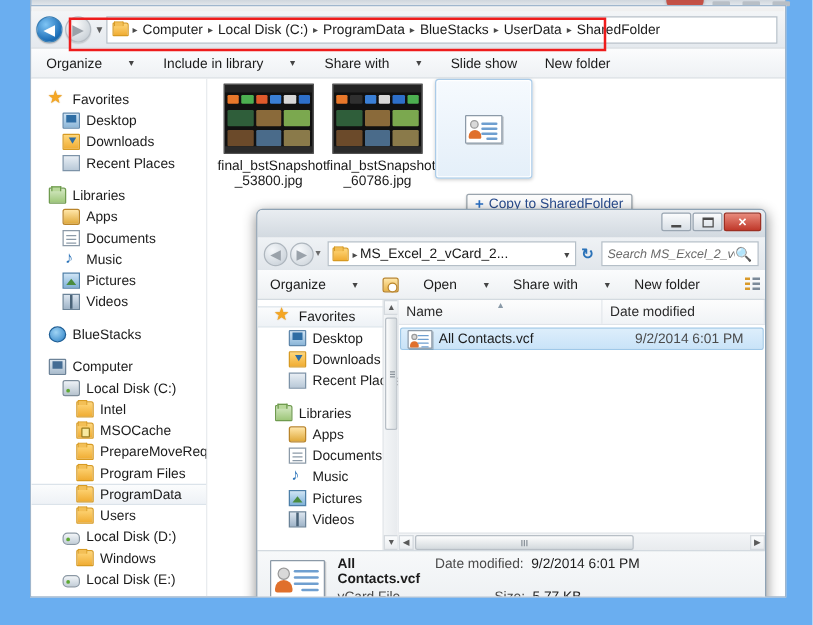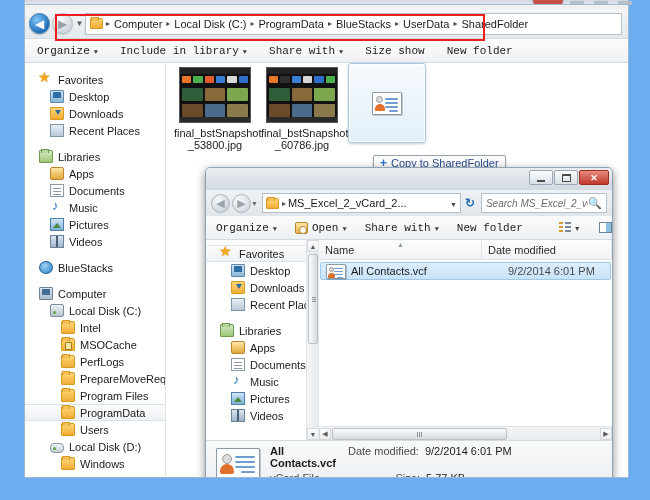--- a/index.html
+++ b/index.html
@@ -85,21 +85,21 @@
   .crumb{ padding:0 2px; color:#1b1b1b; white-space:nowrap; font-size:11px;}
   .crumb-sep{ color:#4a4a4a; font-size:8px; padding:0 2px; }
 
   
   #toolbar-row{
     position:absolute; left:0; top:34px; width:100%; height:24px;
     background:linear-gradient(#fbfcfd,#eef1f4);
     border-bottom:1px solid #d3dae0;
     display:flex; align-items:center; padding-left:12px; gap:22px;
   }
-  .tb-item{ display:flex;align-items:center;gap:4px;color:#1b1b1b;font-size:11px;white-space:nowrap;font-family:Liberation Mono, monospace;}
+  .tb-item{ display:flex;align-items:center;gap:20px;color:#1b1b1b;font-size:11px;white-space:nowrap;}
   .caret{ font-size:7px; color:#444; position:relative; top:1px;}
 
   
   #outer-body{ position:absolute; left:0; top:58px; right:0; bottom:0; background:#fff; display:flex;}
   #outer-nav{
     width:141px; flex:0 0 auto; background:#fff;
     border-right:1px solid #e2e6ea; padding-top:8px; overflow:hidden;
   }
   #outer-files{ flex:1 1 auto; background:#fff; position:relative; padding:10px 0 0 10px;}
 
@@ -390,21 +390,21 @@
     </div>
     <div class="tb-item">
       <span>Include in library</span>
       <span class="caret">▼</span>
     </div>
     <div class="tb-item">
       <span>Share with</span>
       <span class="caret">▼</span>
     </div>
     <div class="tb-item">
-      <span>Size show</span>
+      <span>Slide show</span>
     </div>
     <div class="tb-item">
       <span>New folder</span>
     </div>
   </div>
 
   <div id="outer-body">
 
     <div id="outer-nav">
 
@@ -470,24 +470,20 @@
           <span class="ico ico-hdd"></span>
           <span class="navlabel">Local Disk (C:)</span>
         </div>
         <div class="navrow indent2">
           <span class="ico ico-folder"></span>
           <span class="navlabel">Intel</span>
         </div>
         <div class="navrow indent2">
           <span class="ico ico-folder ico-folder-lock"></span>
           <span class="navlabel">MSOCache</span>
-        </div>
-        <div class="navrow indent2">
-          <span class="ico ico-folder"></span>
-          <span class="navlabel">PerfLogs</span>
         </div>
         <div class="navrow indent2">
           <span class="ico ico-folder"></span>
           <span class="navlabel">PrepareMoveRequ</span>
         </div>
         <div class="navrow indent2">
           <span class="ico ico-folder"></span>
           <span class="navlabel">Program Files</span>
         </div>
         <div class="navrow indent2 sel">

